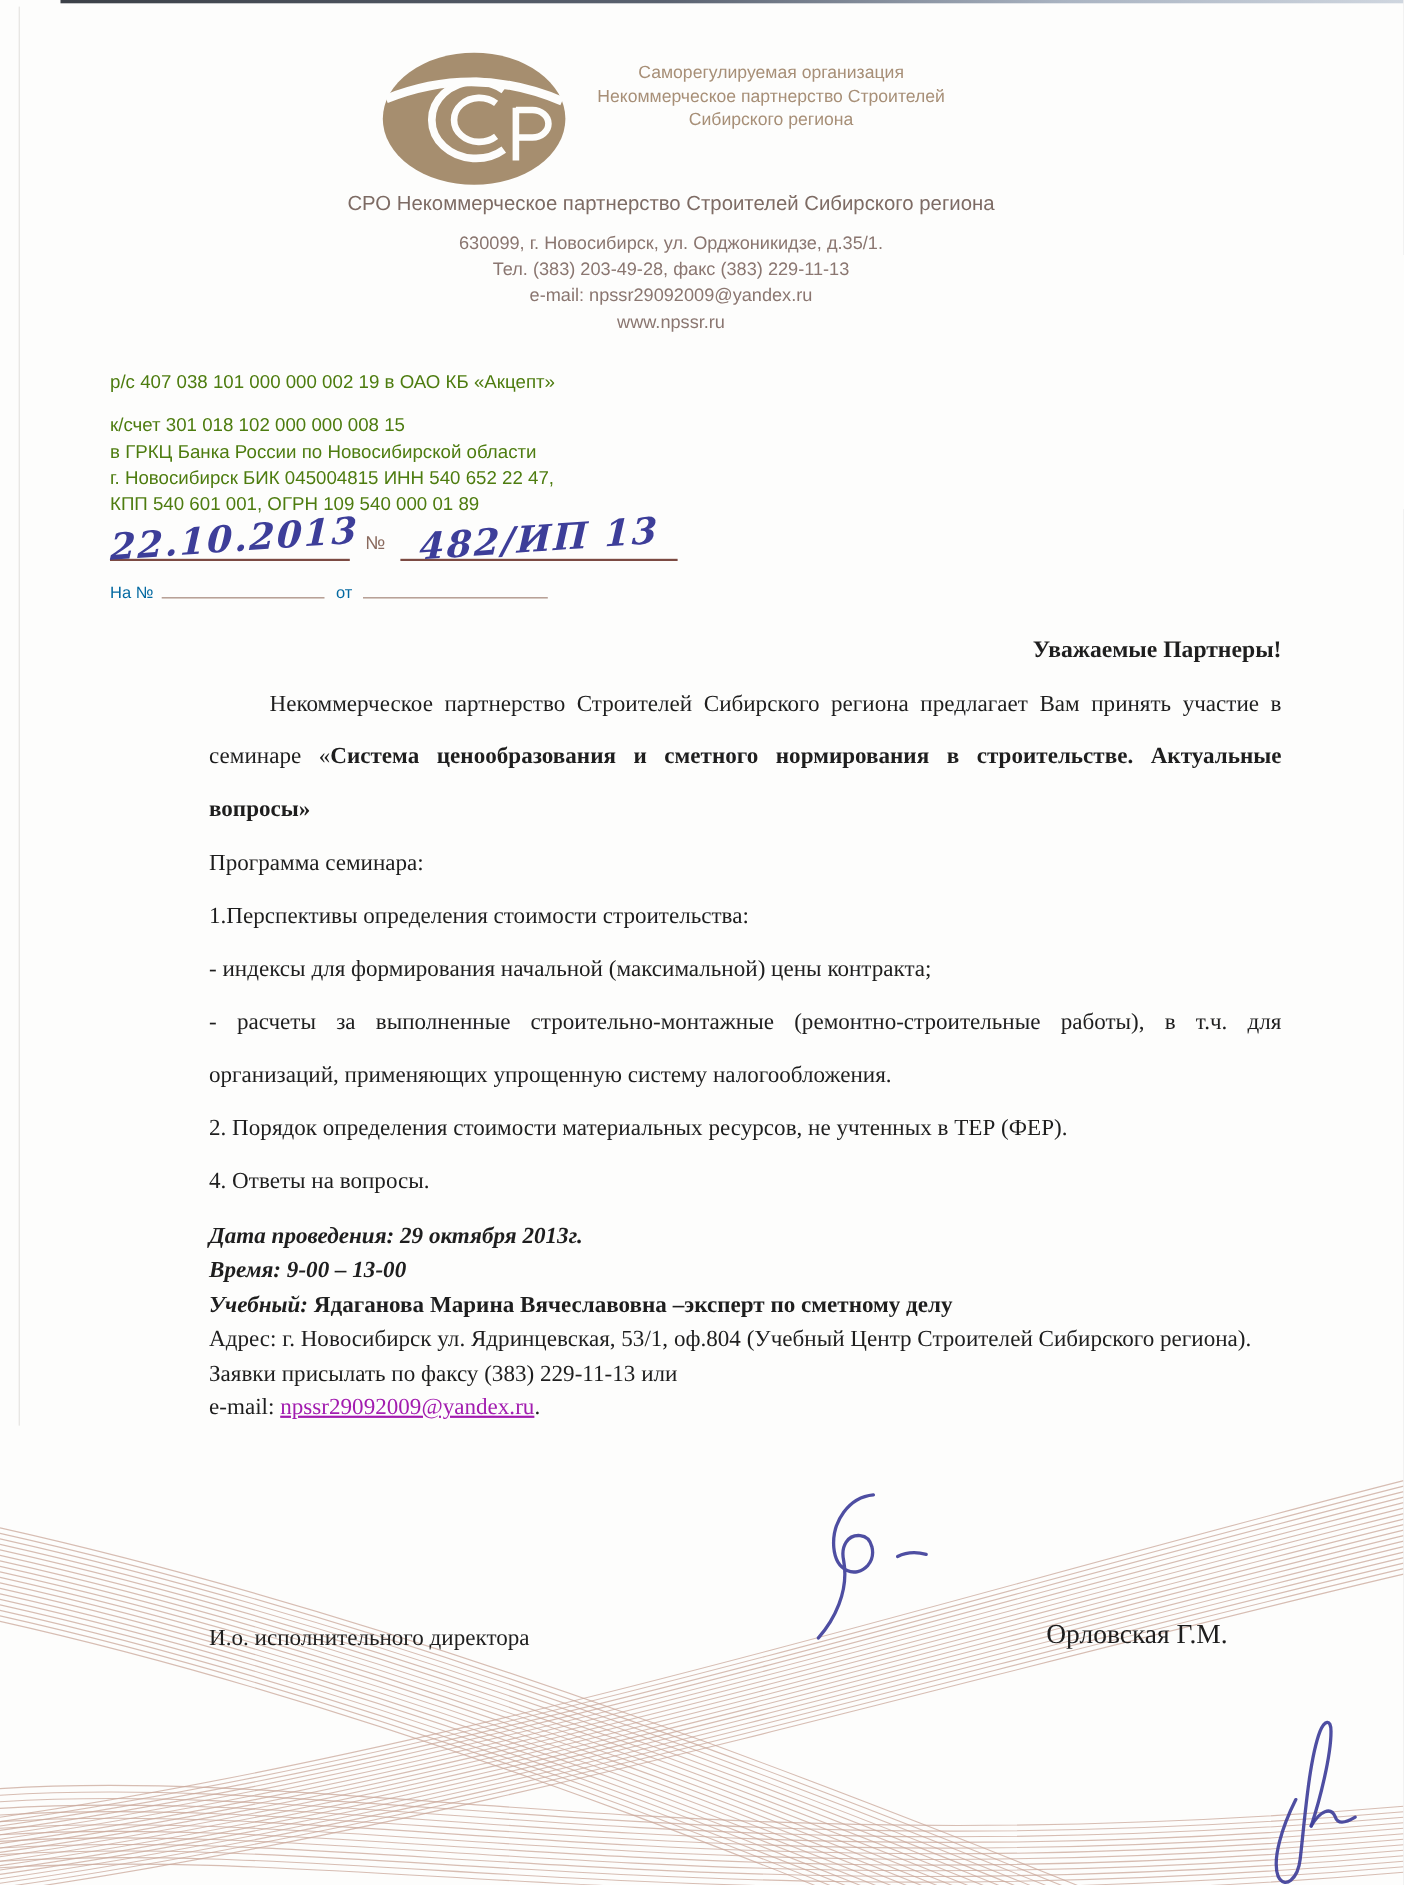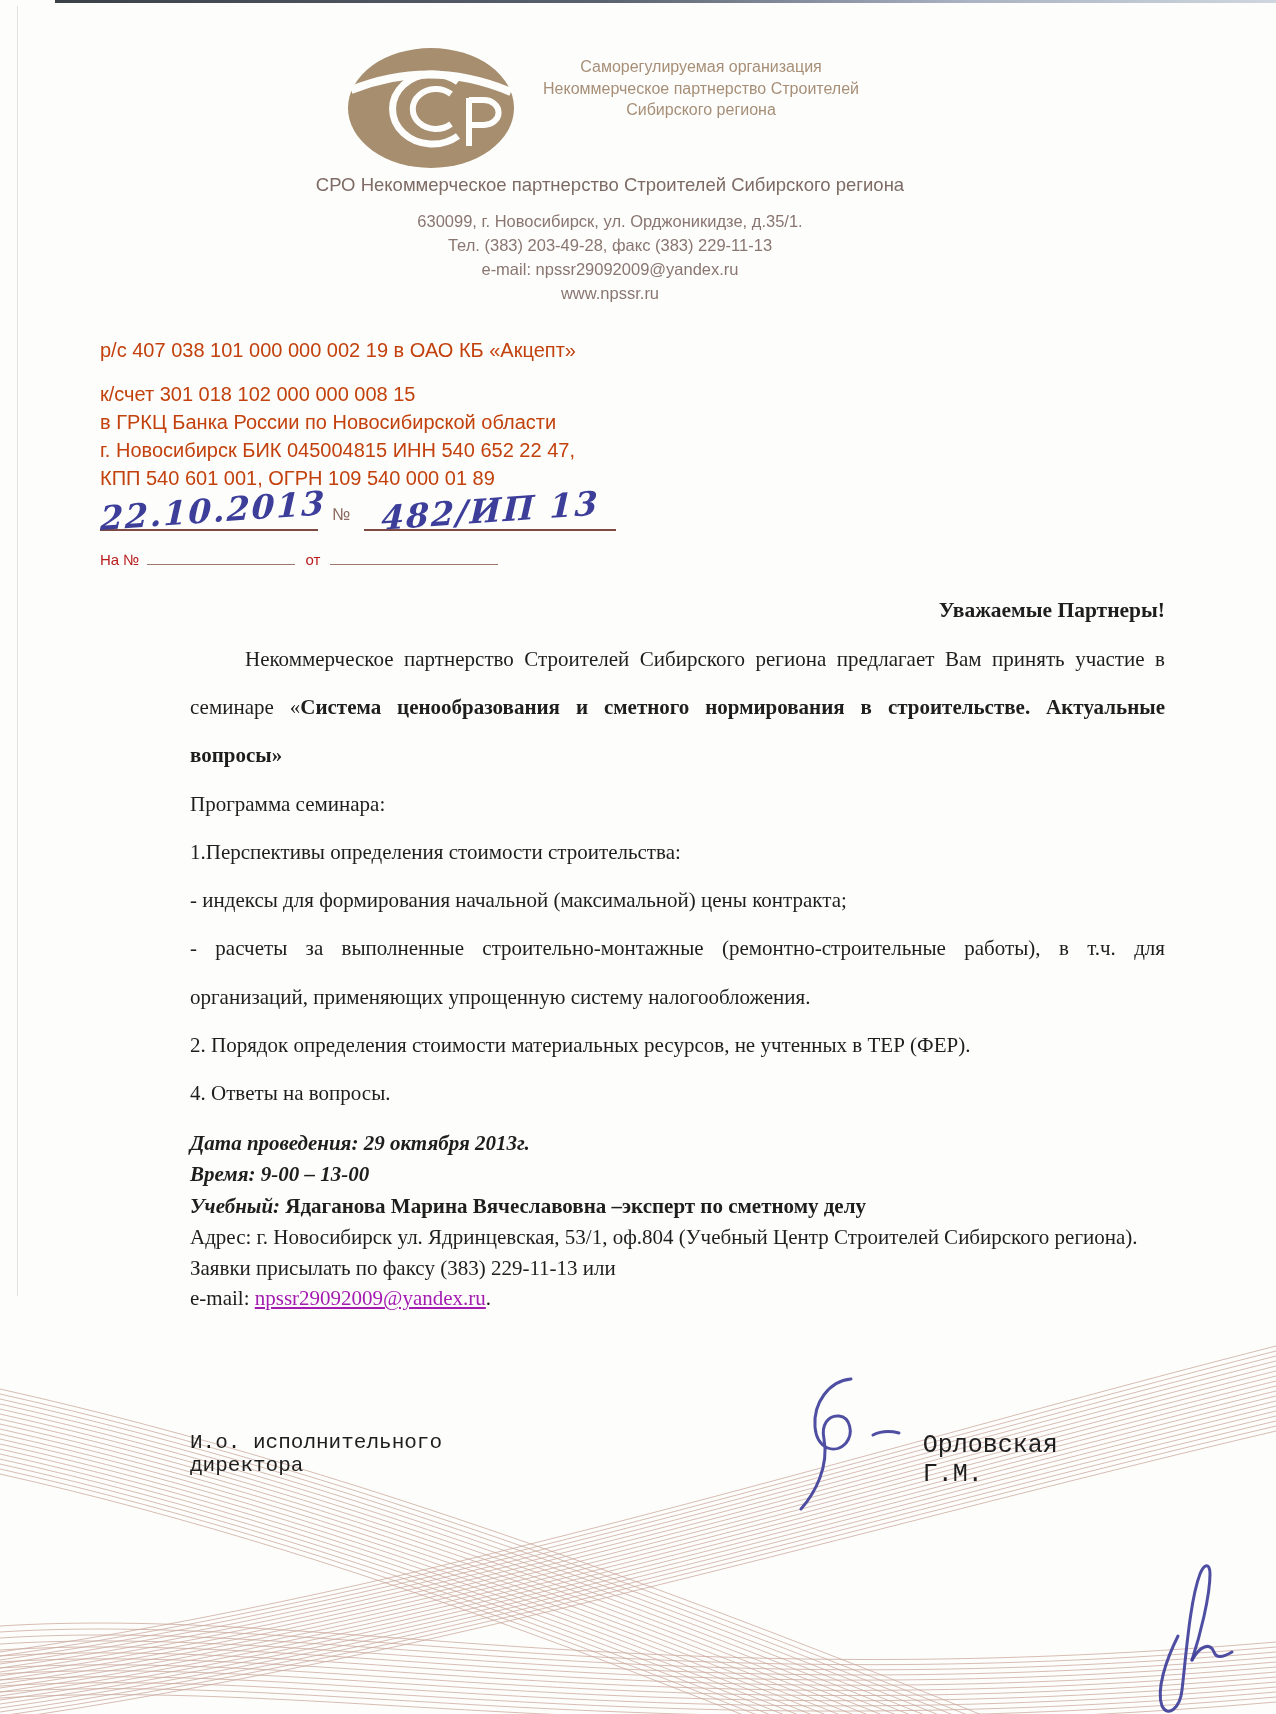--- a/index.html
+++ b/index.html
@@ -25,52 +25,52 @@
     font-size:16px;line-height:1.35;color:#a78f77;}
   .org-line{margin-top:4px;text-align:center;
     font-family:"Liberation Sans", sans-serif;
     font-size:18.5px;color:#7d6b64;transform:translateX(-28px);position:relative;z-index:2;}
   .contacts{margin-top:14px;text-align:center;
     font-family:"Liberation Sans", sans-serif;
     font-size:16.5px;line-height:1.45;color:#8a7670;transform:translateX(-28px);position:relative;z-index:2;}
 
   
   .bank{margin:30px 0 0 100px;font-family:"Liberation Sans", sans-serif;
-    font-size:20px;line-height:1.4;color:#c2410c;position:relative;z-index:2;}
+    font-size:17px;line-height:1.4;color:#4d7c0f;position:relative;z-index:2;}
   .bank .first{margin-bottom:16px;}
 
   
   .ref-row{margin:2px 0 0 100px;display:flex;align-items:flex-end;gap:14px;position:relative;z-index:2;}
   .ruled{display:inline-block;border-bottom:2px solid #7c4a42;text-align:center;}
   .ruled.date{width:218px;}
   .ruled.num{width:252px;}
   .handwriting{font-family:"DejaVu Serif", serif;font-style:italic;font-weight:bold;
     color:#3d3e99;font-size:33px;letter-spacing:2px;display:inline-block;
     transform:rotate(-4deg) skewX(-6deg);line-height:1;padding-bottom:2px;}
   .num-sign{font-family:"Liberation Sans", sans-serif;font-size:17px;color:#8a6a5e;padding-bottom:6px;}
   .ref-row2{margin:18px 0 0 100px;font-family:"Liberation Sans", sans-serif;
-    font-size:15px;color:#b91c1c;position:relative;z-index:2;}
+    font-size:15px;color:#0369a1;position:relative;z-index:2;}
   .blank{display:inline-block;border-bottom:1px solid #9b7a6d;height:1em;vertical-align:baseline;}
   .blank.b1{width:148px;margin:0 10px 0 8px;}
   .blank.b2{width:168px;margin-left:10px;}
 
   
   .body{margin:30px 111px 0 190px;font-size:21px;position:relative;z-index:2;}
   .salutation{text-align:right;font-weight:bold;font-size:21.5px;margin:0 0 12px 0;}
   .body p{margin:0;}
   .sp{line-height:2.3;text-align:justify;}
   .indent{text-indent:55px;}
   .details{margin-top:10px;line-height:1.5;font-weight:bold;}
   .details .lbl{font-style:italic;}
   .tail p{line-height:1.45;}
   .justify{text-align:justify;}
   .email-link{text-decoration:underline;color:#a21caf;}
 
   
-  .sig-row{margin:118px 160px 0 190px;display:flex;align-items:flex-start;position:relative;z-index:2;font-family:Liberation Mono, monospace;}
+  .sig-row{margin:118px 160px 0 190px;display:flex;align-items:flex-end;position:relative;z-index:2;}
   .sig-title{font-size:21px;}
   .sig-name{font-size:25px;margin-left:auto;}
   .sig-script{margin-left:215px;margin-top:-60px;flex:0 0 auto;}
 
   
   .guilloche{position:absolute;left:0;bottom:0;width:1276px;height:420px;z-index:1;pointer-events:none;}
   .initials{position:absolute;right:30px;bottom:-6px;z-index:2;pointer-events:none;}
 </style>
 </head>
 <body>

